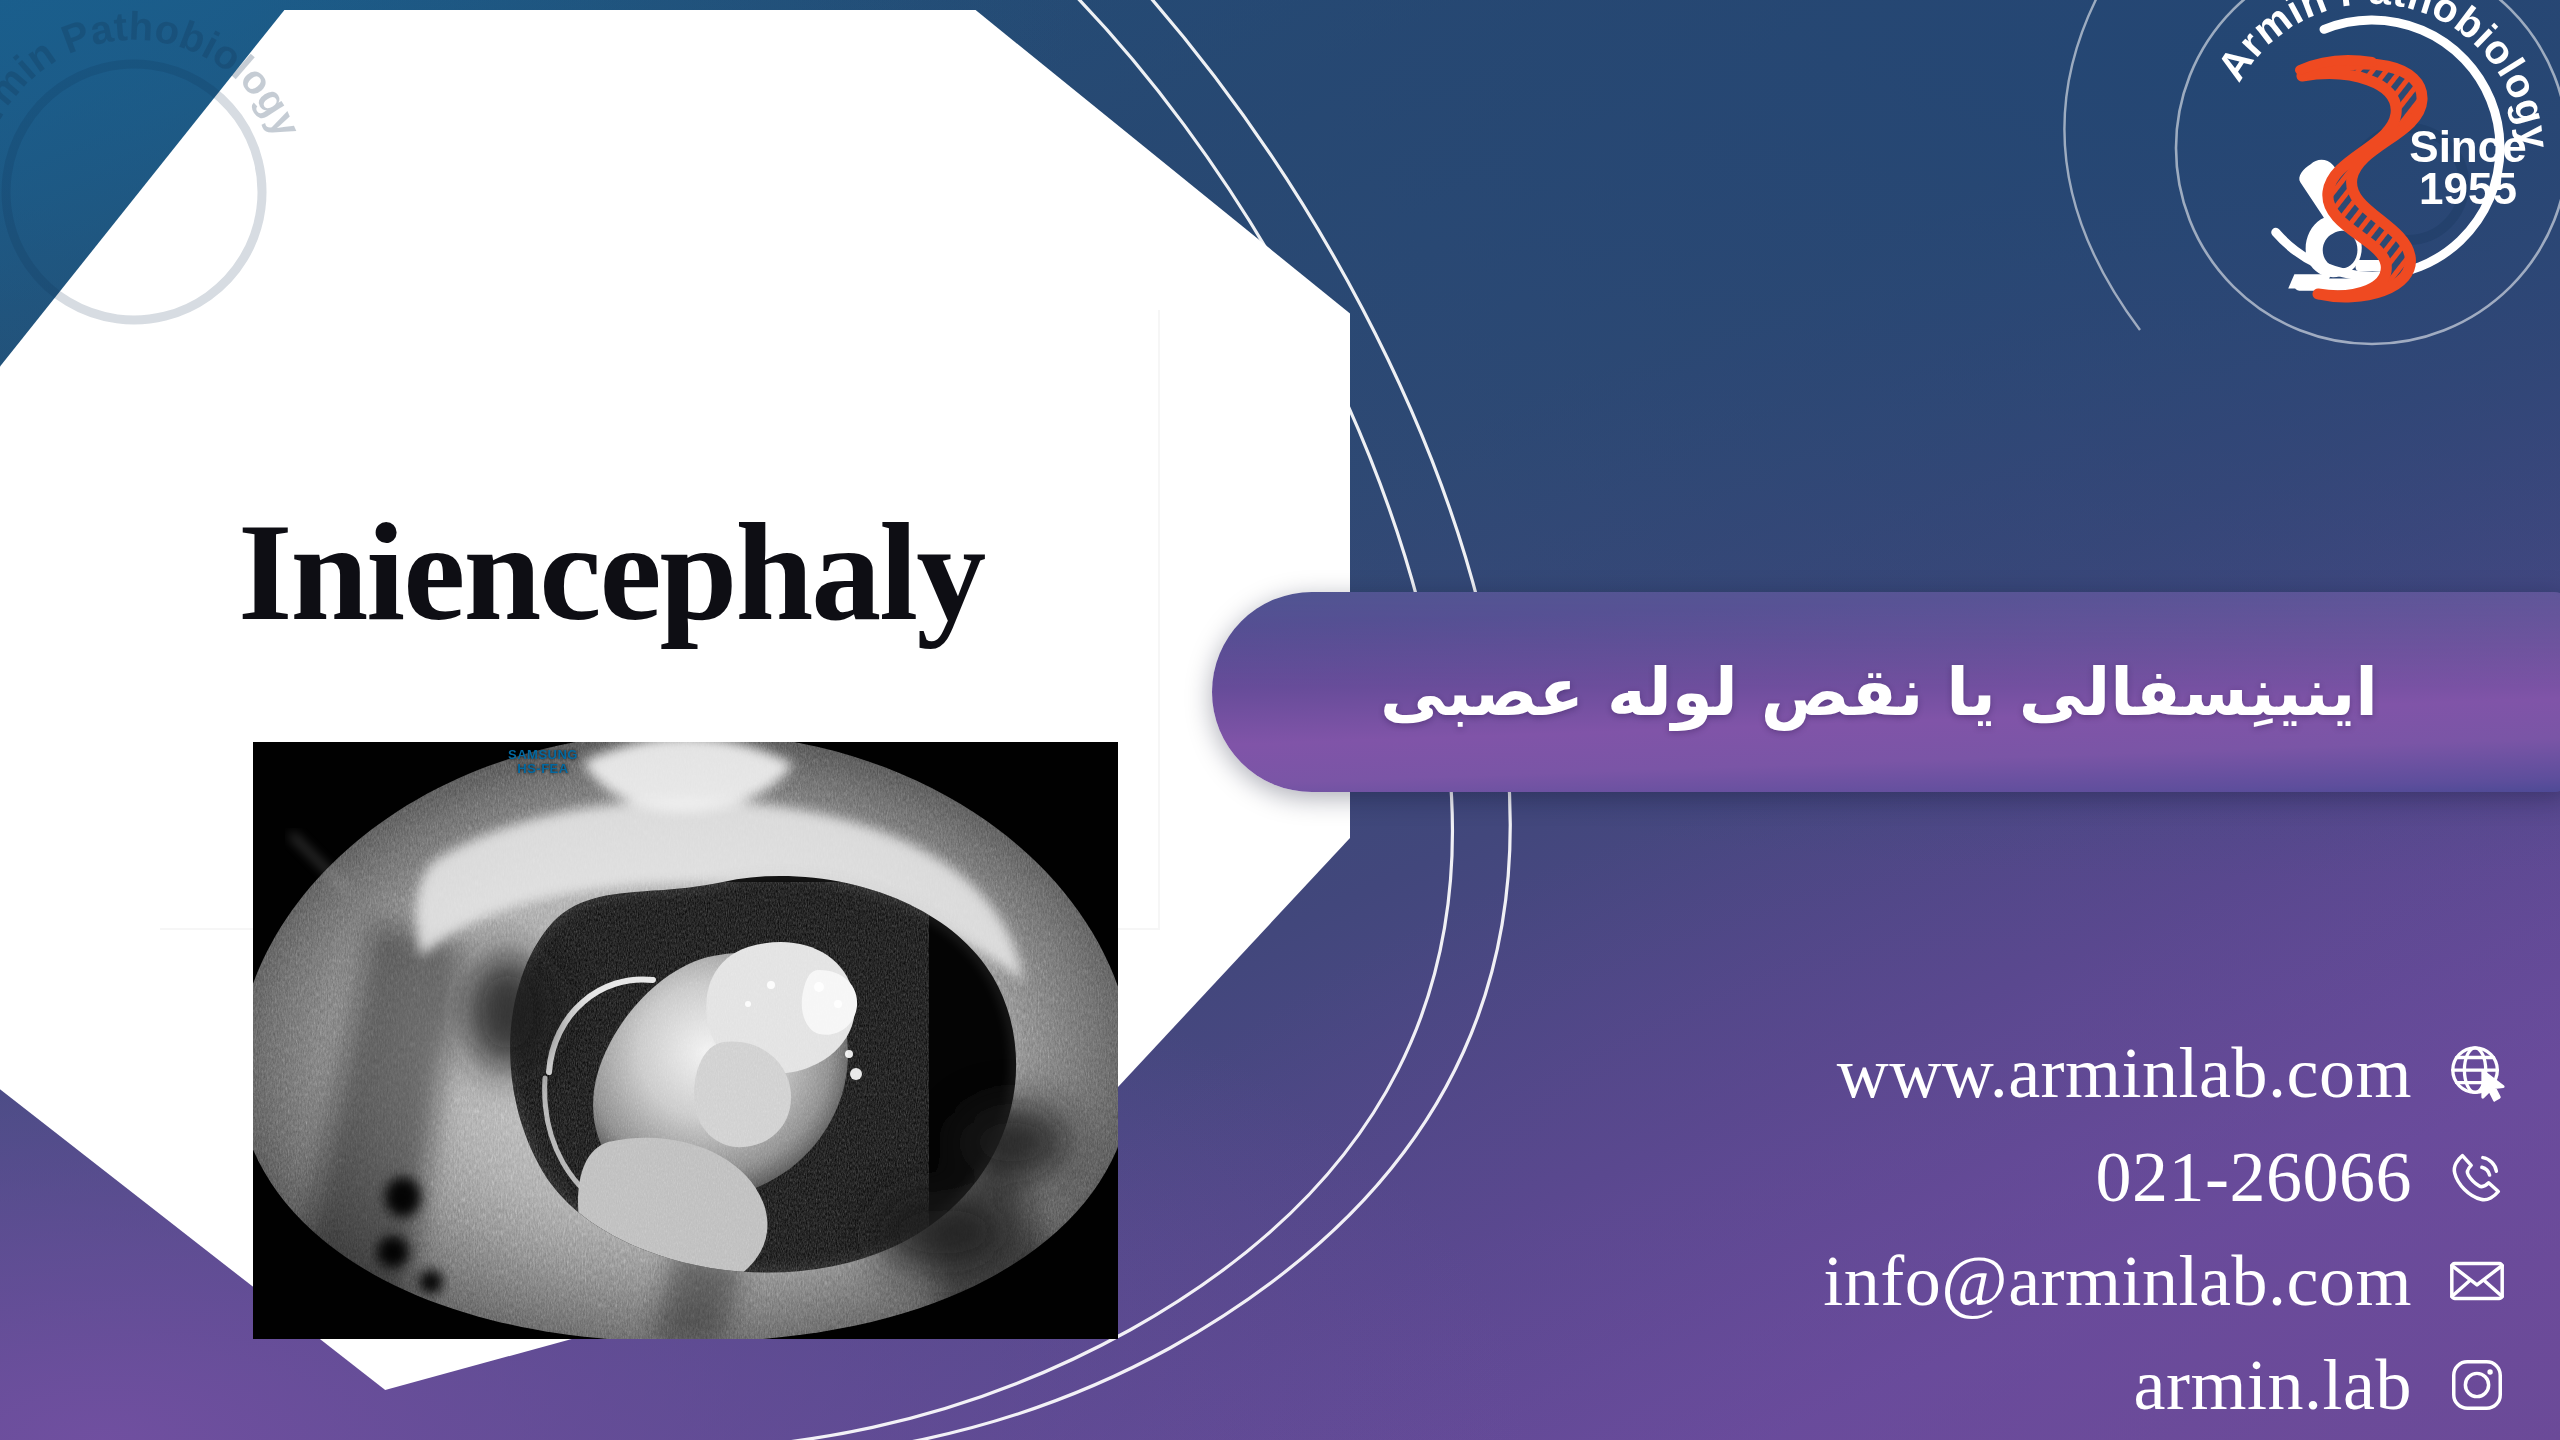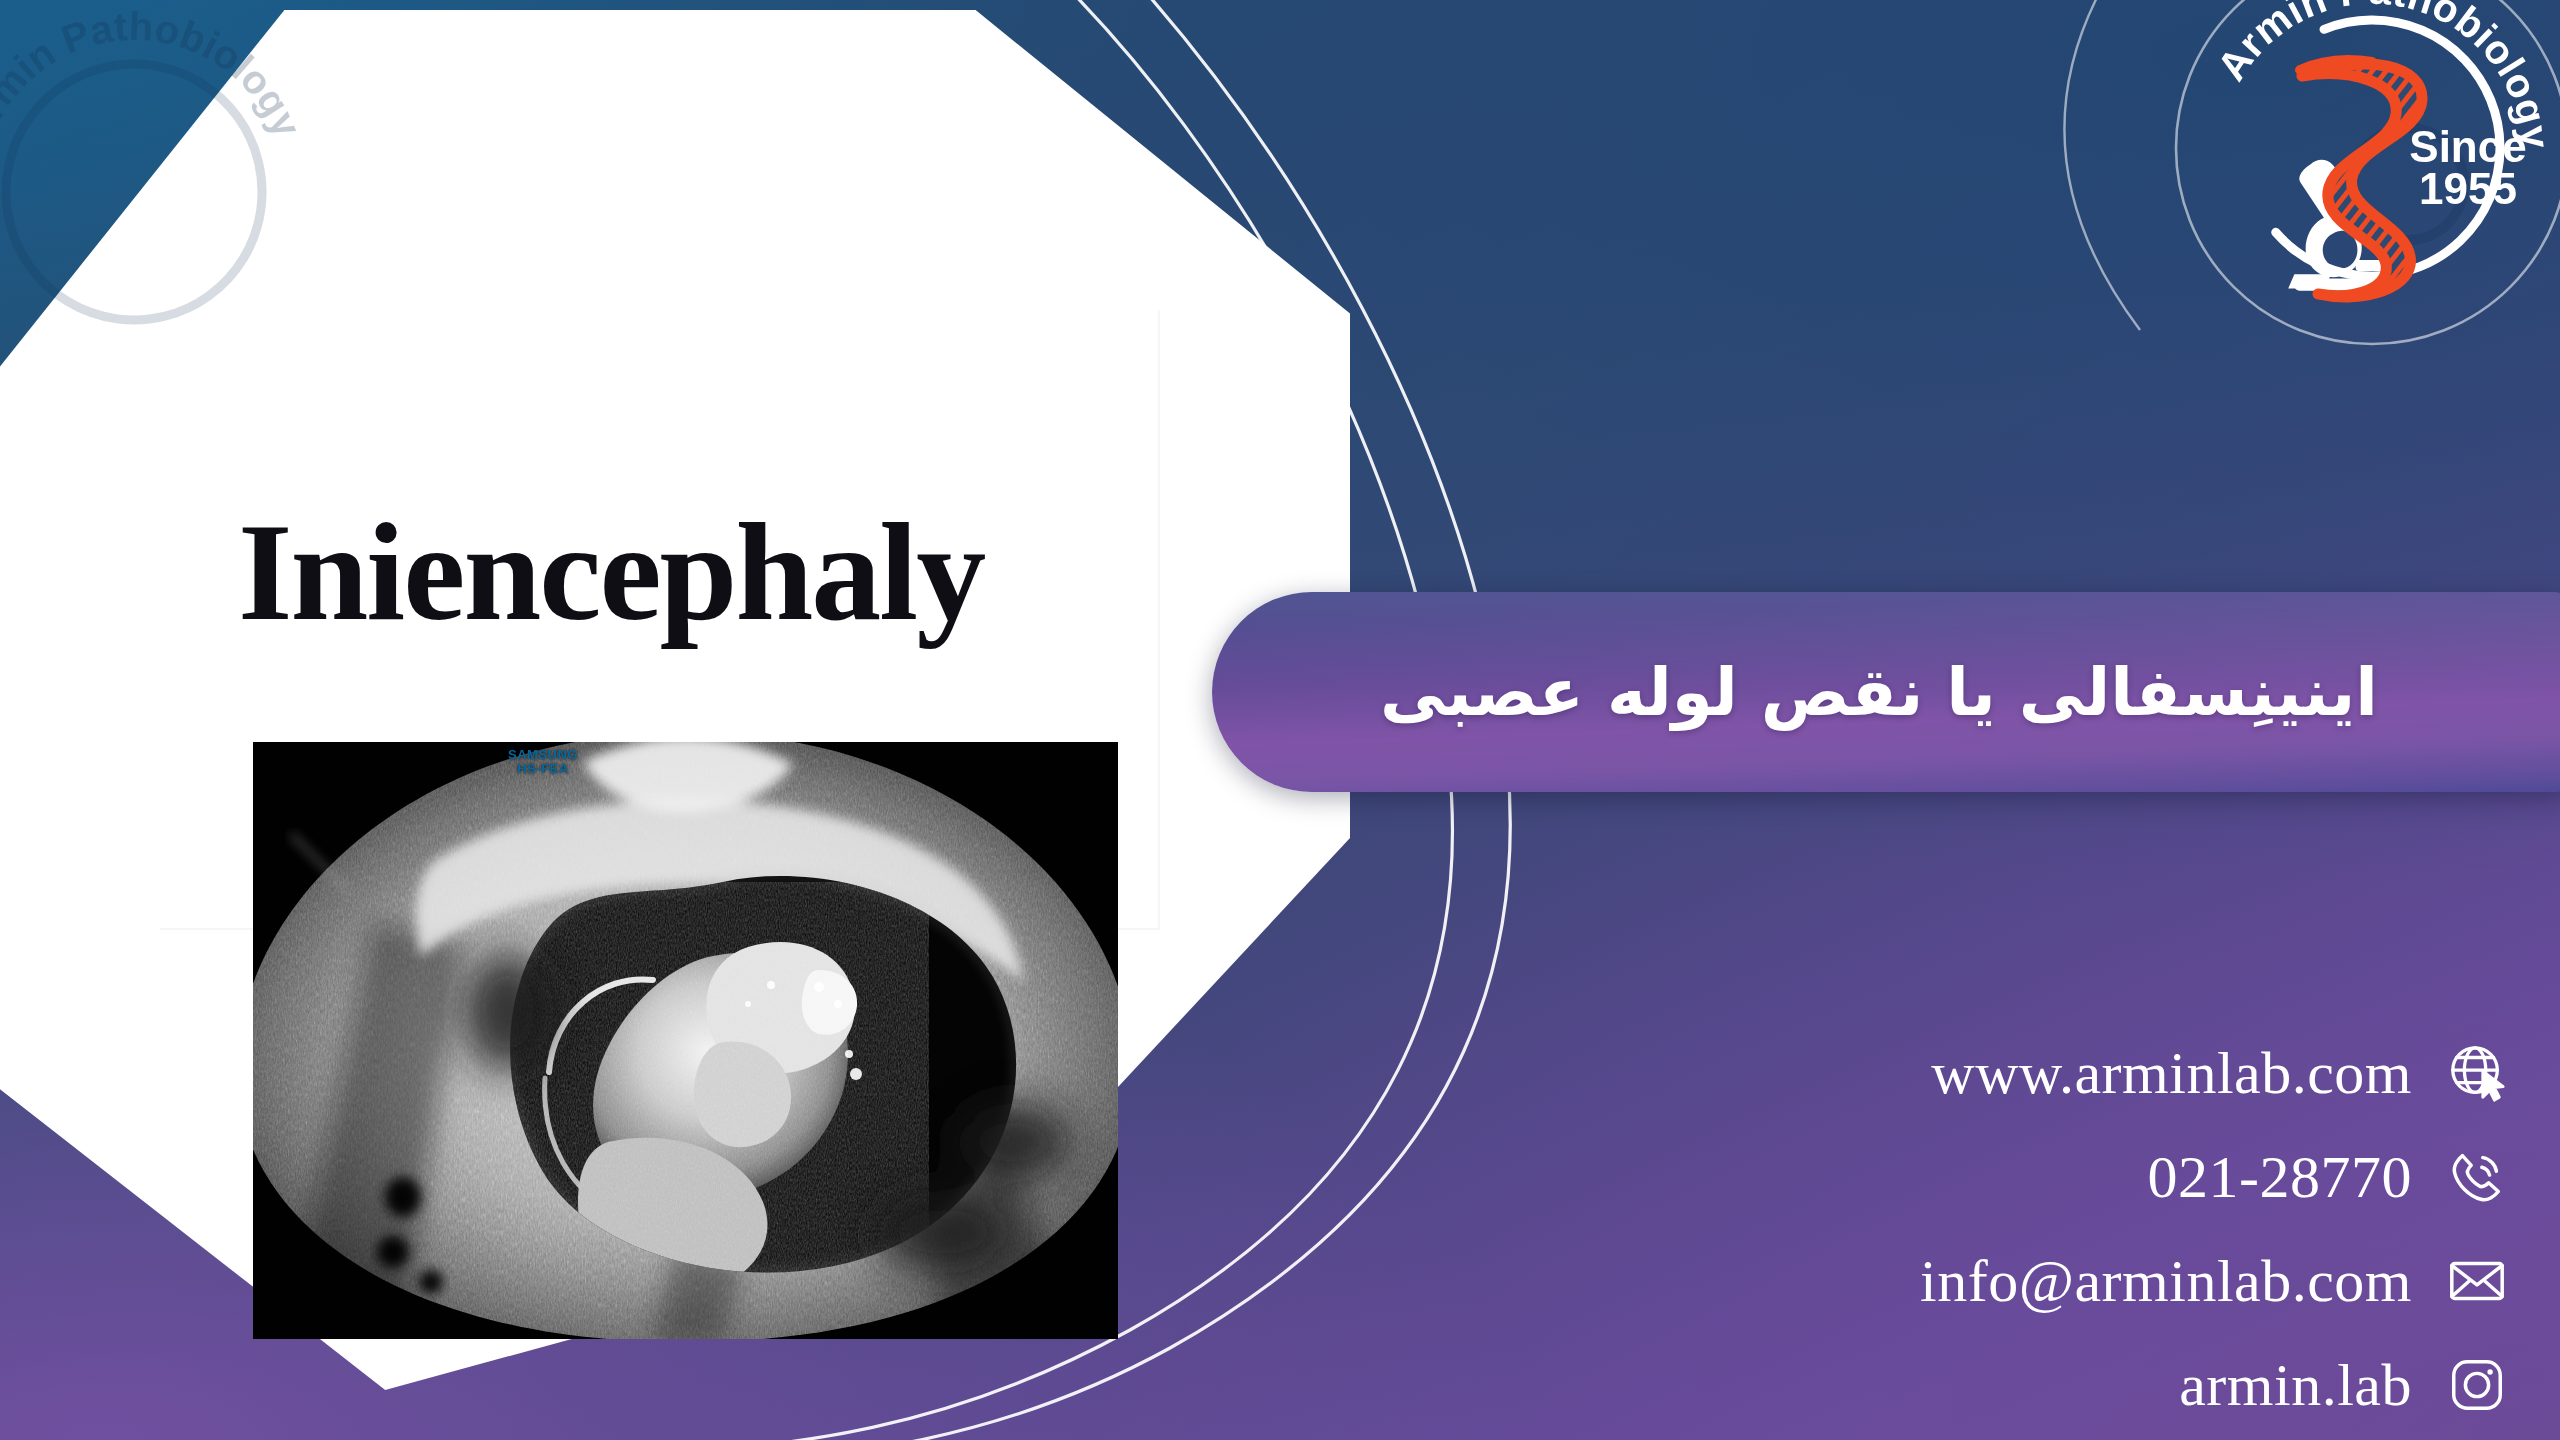--- a/index.html
+++ b/index.html
@@ -171,21 +171,21 @@
   }
   .contact-row {
     display:flex;
     align-items:center;
     justify-content:flex-end;
     gap:34px;
     height:86px;
   }
   .contact-text {
     font-family:"Liberation Serif", serif;
-    font-size:60px;
+    font-size:72px;
     font-weight:400;
     color:#ffffff;
     letter-spacing:0.5px;
     white-space:nowrap;
     line-height:1;
   }
   .contact-icon {
     width:62px; height:62px;
     flex:0 0 62px;
     display:flex; align-items:center; justify-content:center;
@@ -426,21 +426,21 @@
           <ellipse cx="30" cy="29" rx="11" ry="23"></ellipse>
           <line x1="7" y1="29" x2="53" y2="29"></line>
           <line x1="11" y1="16" x2="49" y2="16"></line>
           <line x1="11" y1="42" x2="41" y2="42"></line>
           <path d="M38,30 L38,57 L45,50 L50,60 L55,57 L50,47 L59,46 Z" fill="#ffffff" stroke="#ffffff" stroke-width="3"></path>
         </svg>
       </span>
     </div>
 
     <div class="contact-row">
-      <span class="contact-text">021-28770</span>
+      <span class="contact-text">021-26066</span>
       <span class="contact-icon">
         <svg viewBox="0 0 64 64" fill="none" stroke="#ffffff" stroke-width="3.6" stroke-linecap="round" stroke-linejoin="round">
           <path d="M17,10 C12,14 7,21 9,28 C12,40 24,52 36,55 C43,57 50,52 54,47
                    L44,38 C41,41 37,43 34,41 C29,38 26,35 23,30 C21,27 23,23 26,20 Z"></path>
           <path d="M38,12 C45,13 51,19 52,26"></path>
           <path d="M37,22 C41,23 44,26 45,30"></path>
         </svg>
       </span>
     </div>
 

